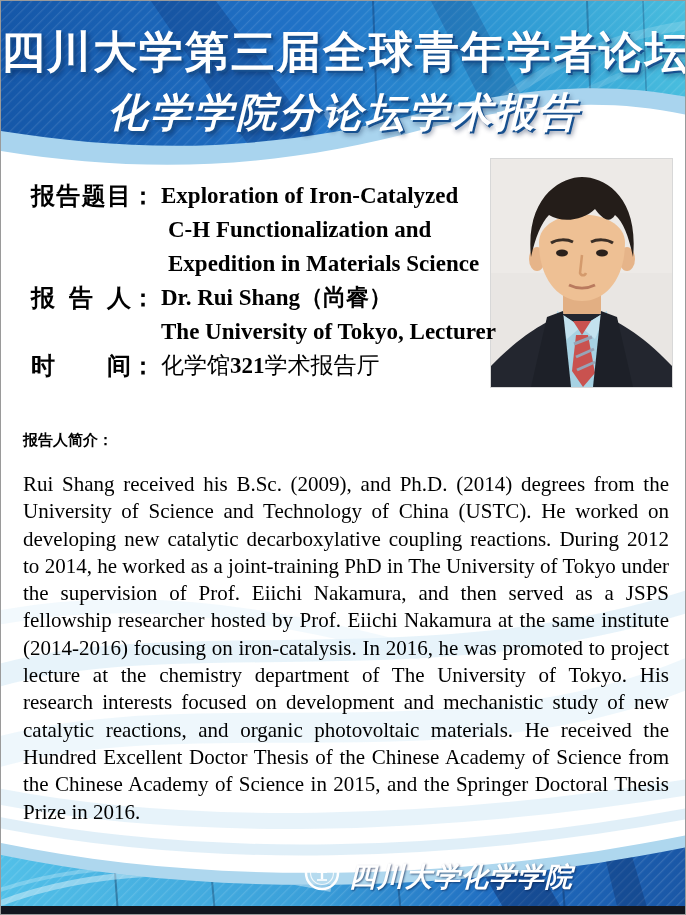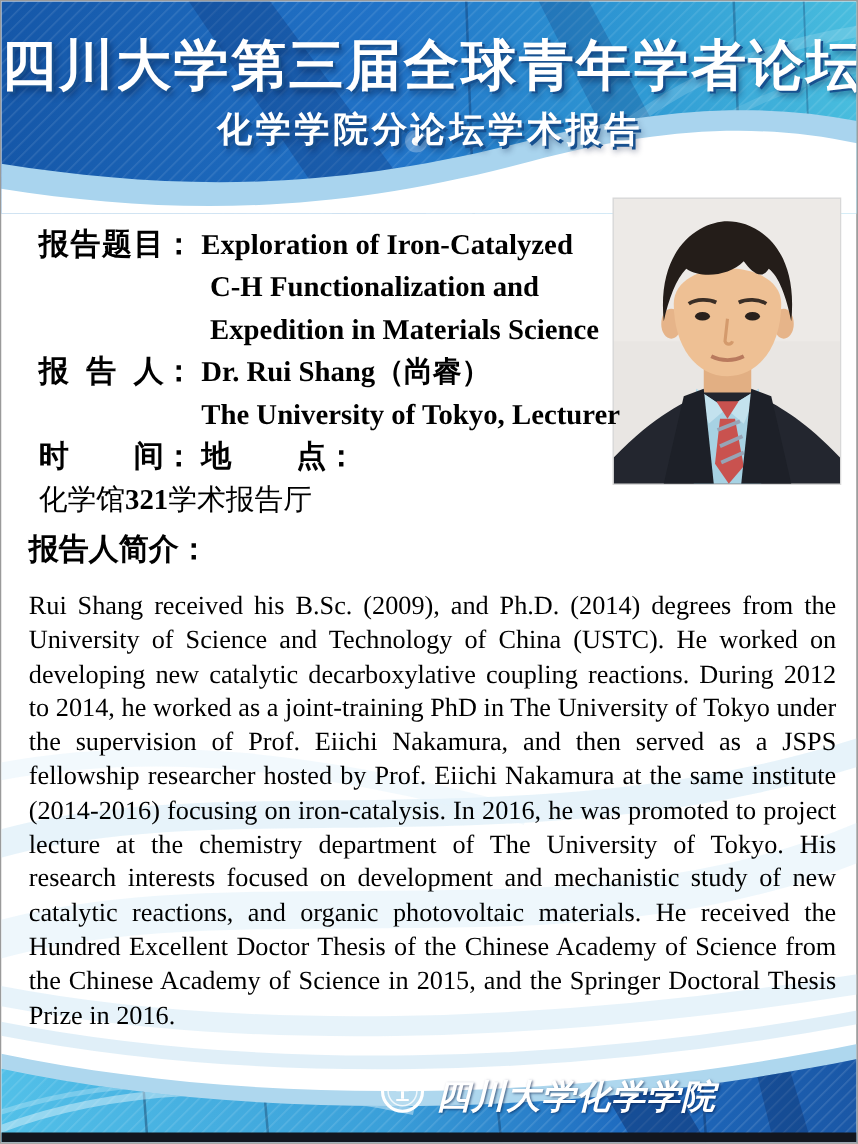--- a/index.html
+++ b/index.html
@@ -13,21 +13,21 @@
   
   .header { position:absolute; top:0; left:0; width:686px; height:170px; }
   .header svg { position:absolute; top:0; left:0; }
   .header-title {
     position:absolute; width:100%; text-align:center; color:#ffffff;
     font-family:"Liberation Sans", sans-serif; font-weight:bold;
     text-shadow:2px 2px 0 #17508f, 3px 4px 5px rgba(0,20,60,.45);
     white-space:nowrap;
   }
   .t1 { top:22px; font-size:44px; letter-spacing:2px; }
-  .t2 { top:84px; font-size:28px; letter-spacing:3px; }
+  .t2 { top:84px; font-size:40px; letter-spacing:3px;font-style:italic; }
 
   
   .info {
     position:absolute; left:30px; top:178px; width:470px;
     display:grid; grid-template-columns:130px 1fr; color:#000;
   }
   .lbl {
     font-family:"Liberation Sans", sans-serif; font-weight:bold;
     font-size:24px; line-height:34px; white-space:nowrap;
   }
@@ -45,21 +45,21 @@
   .photo {
     position:absolute; left:490px; top:158px; width:181px; height:228px;
     box-shadow:0 0 0 1px #d8d8d8;
   }
 
   
   .swoosh { position:absolute; left:0; top:560px; z-index:0; }
   .bio { position:absolute; left:22px; top:424px; width:646px; z-index:1; }
   .bio h2 {
     font-family:"Liberation Sans", sans-serif; font-weight:bold;
-    font-size:24px; line-height:30px; color:#000;
+    font-size:15px; line-height:30px; color:#000;
   }
   .bio p {
     font-size:21px; line-height:27.3px; text-align:justify; color:#000;
     margin-top:16px;
   }
 
   
   .footer { position:absolute; left:0; bottom:0; width:598px; height:145px; }
   .footer svg.bg { position:absolute; top:0; left:0; }
   .brand {
@@ -164,21 +164,20 @@
     </div>
 
     <div class="lbl"><span class="jlabel">报告人</span><span>：</span></div>
     <div class="val">
       <div>Dr. Rui Shang（尚睿）</div>
       <div>The University of Tokyo, Lecturer</div>
     </div>
 
     <div class="lbl"><span class="jlabel">时间</span><span>：</span></div>
 
-    <div class="lbl"><span class="jlabel">地点</span><span>：</span></div>
     <div class="val venue-line"><span>化学馆</span><b>321</b><span>学术报告厅</span></div>
   </div>
 
   <section class="bio">
     <h2>报告人简介：</h2>
     <p>Rui Shang received his B.Sc. (2009), and Ph.D. (2014) degrees from the University of Science and Technology of China (USTC). He worked on developing new catalytic decarboxylative coupling reactions. During 2012 to 2014, he worked as a joint-training PhD in The University of Tokyo under the supervision of Prof. Eiichi Nakamura, and then served as a JSPS fellowship researcher hosted by Prof. Eiichi Nakamura at the same institute (2014-2016) focusing on iron-catalysis. In 2016, he was promoted to project lecture at the chemistry department of The University of Tokyo. His research interests focused on development and mechanistic study of new catalytic reactions, and organic photovoltaic materials. He received the Hundred Excellent Doctor Thesis of the Chinese Academy of Science from the Chinese Academy of Science in 2015, and the Springer Doctoral Thesis Prize in 2016.</p>
   </section>
 
   <div class="footer">
     <svg class="bg" width="686" height="145" viewBox="0 0 686 145">

